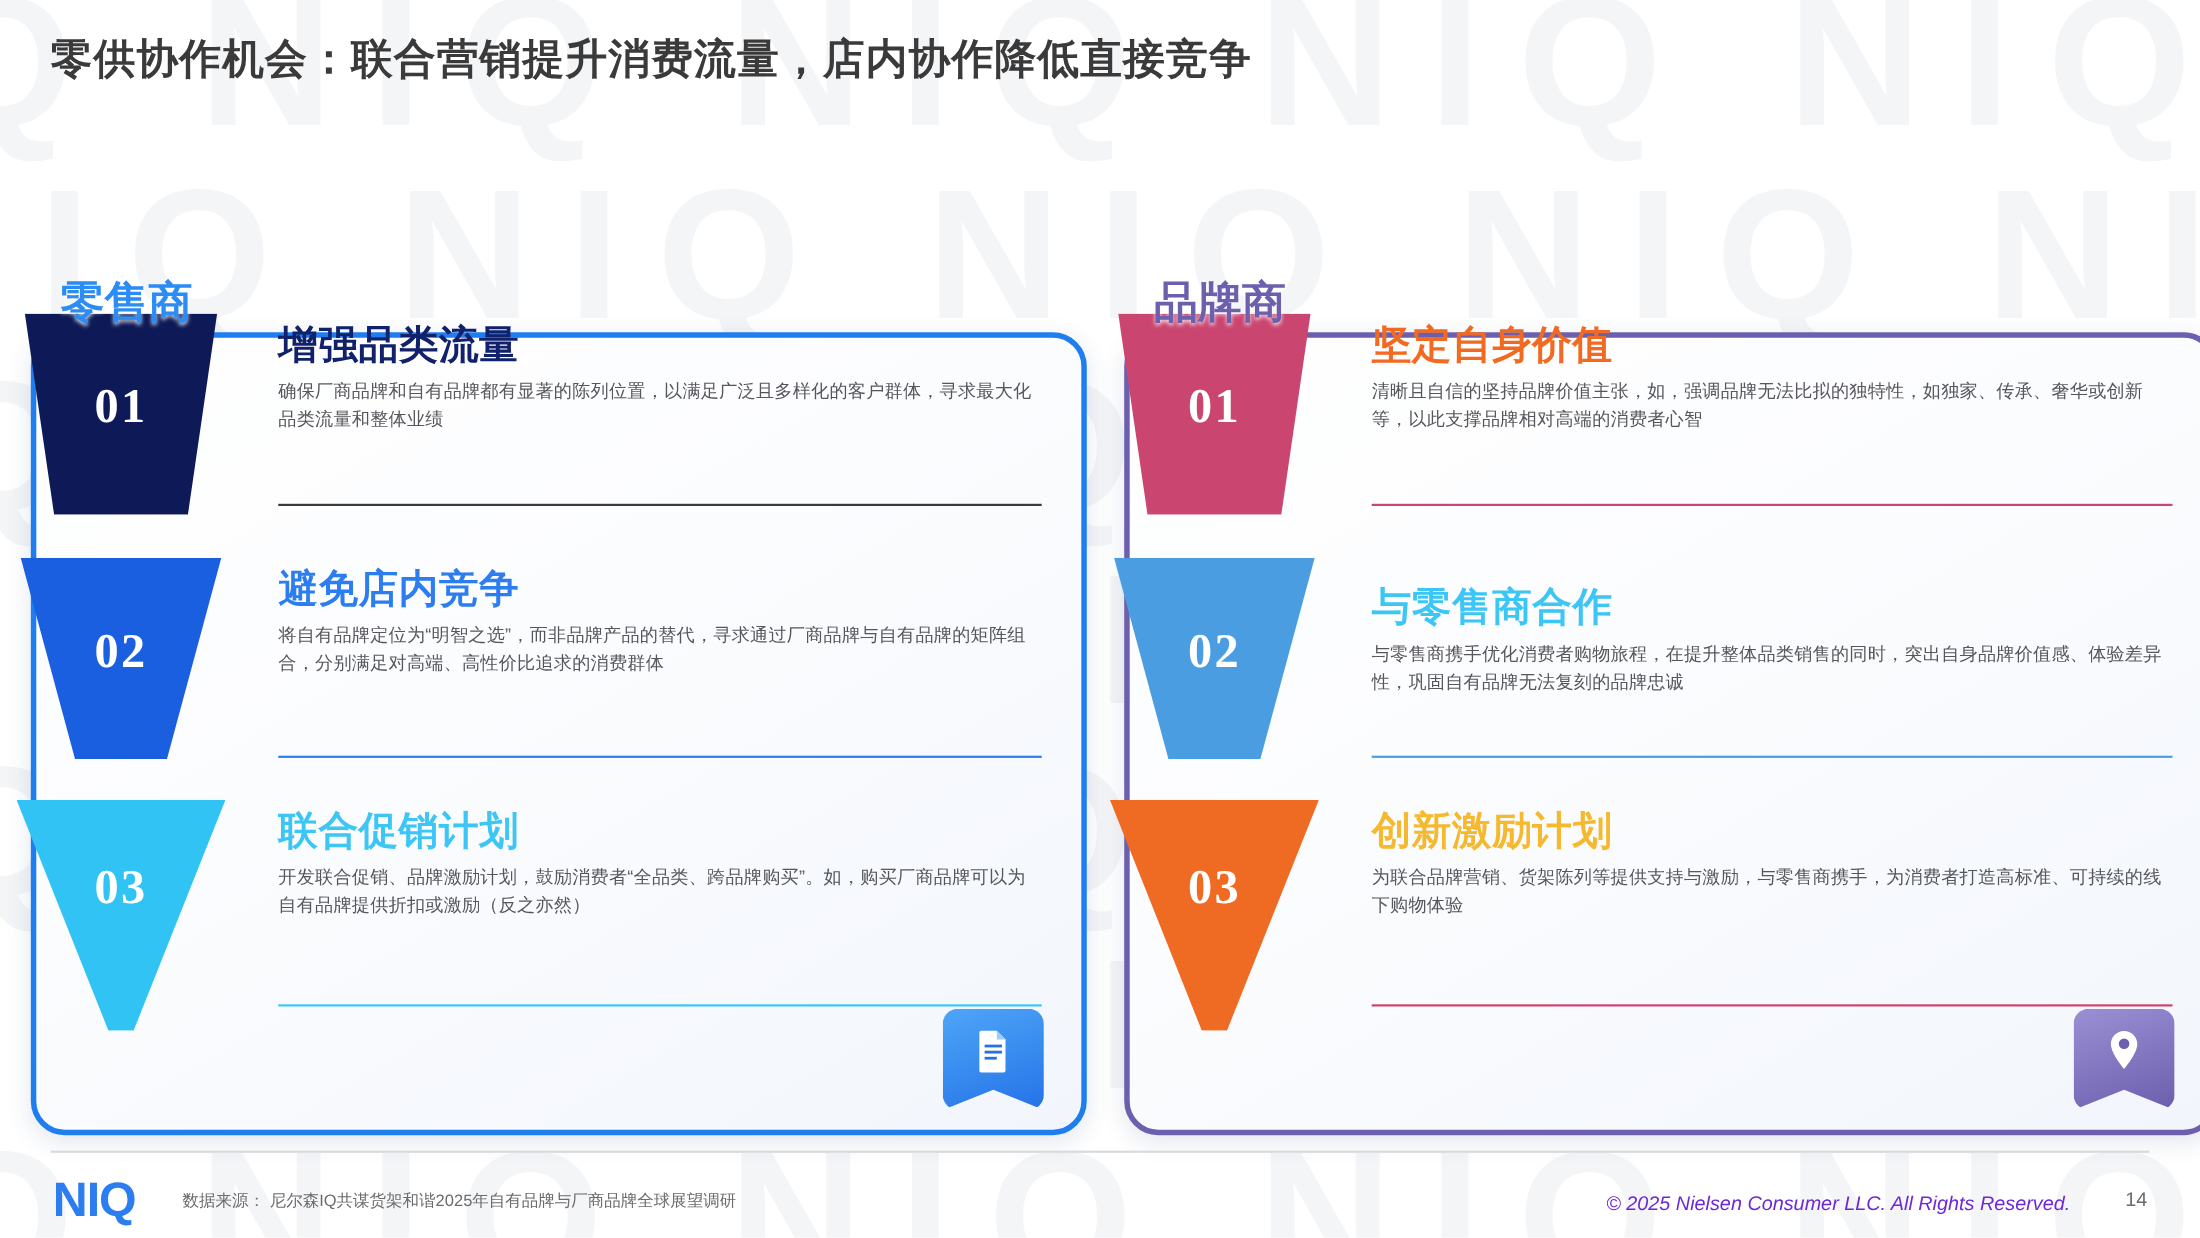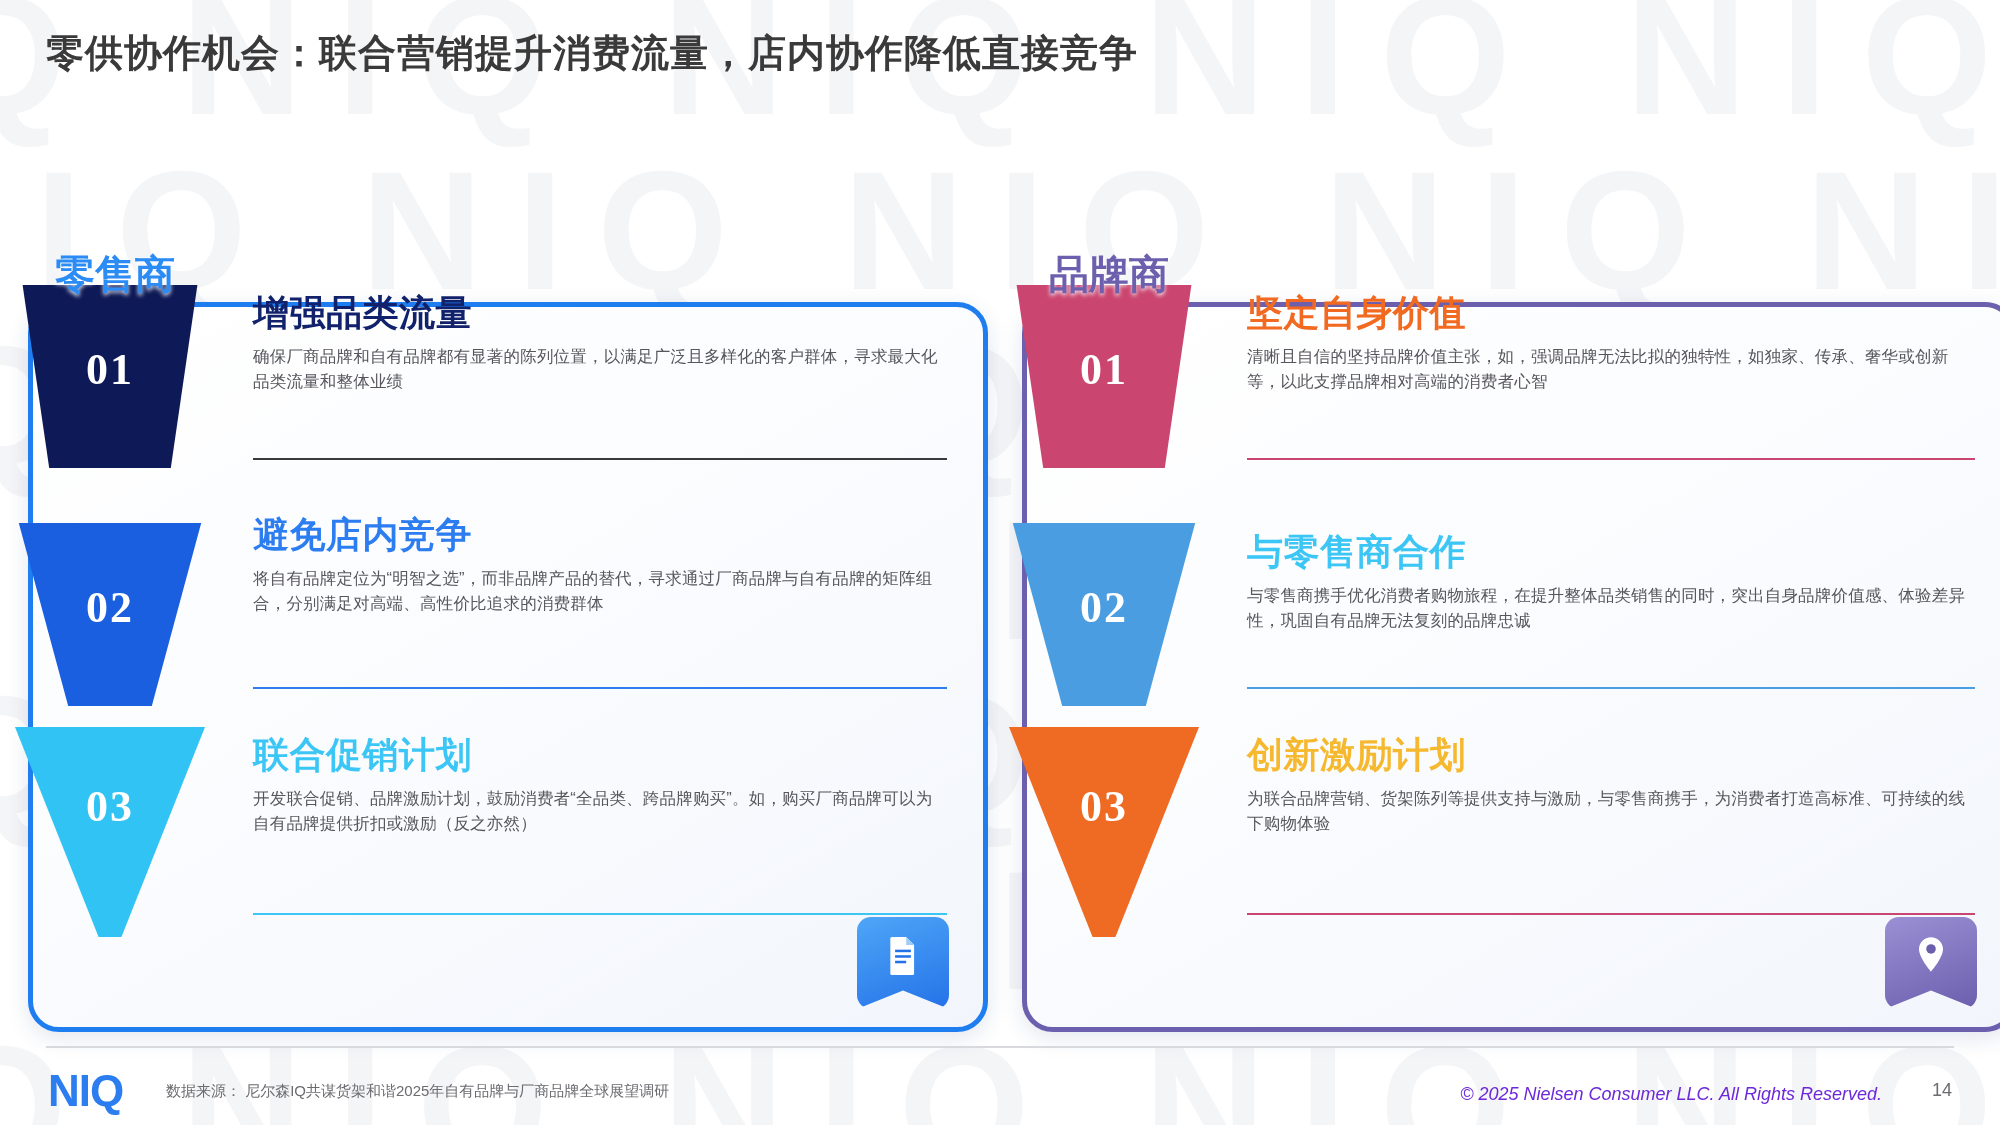--- a/index.html
+++ b/index.html
@@ -59,21 +59,21 @@
   .funnel {
     position:absolute; left:0; top:10px;
     width:190px; height:183px;
     display:flex; align-items:center; justify-content:center;
     color:#ffffff;
     font-size:44px; font-weight:bold;
     font-family:"Liberation Serif","DejaVu Serif",serif;
     letter-spacing:2px;
   }
   .f-shape-1 { clip-path: polygon(4% 0, 96% 0, 82% 100%, 18% 100%); }
-  .f-shape-2 { clip-path: polygon(2% 0, 98% 0, 72% 100%, 28% 100%); margin-top: 16px; }
+  .f-shape-2 { clip-path: polygon(2% 0, 98% 0, 72% 100%, 28% 100%); }
   .f-shape-3 { clip-path: polygon(0 0, 100% 0, 56% 100%, 44% 100%); }
   .funnel.f-shape-3 { height:210px; }
   .funnel span { margin-top:-14px; }
   .funnel.f-shape-3 span { margin-top:-52px; }
 
   .content { position:absolute; left:238px; right:18px; top:14px; }
   .item-head {
     font-size:36px; font-weight:bold; margin:0 0 6px 0;
     letter-spacing:.5px;
   }

